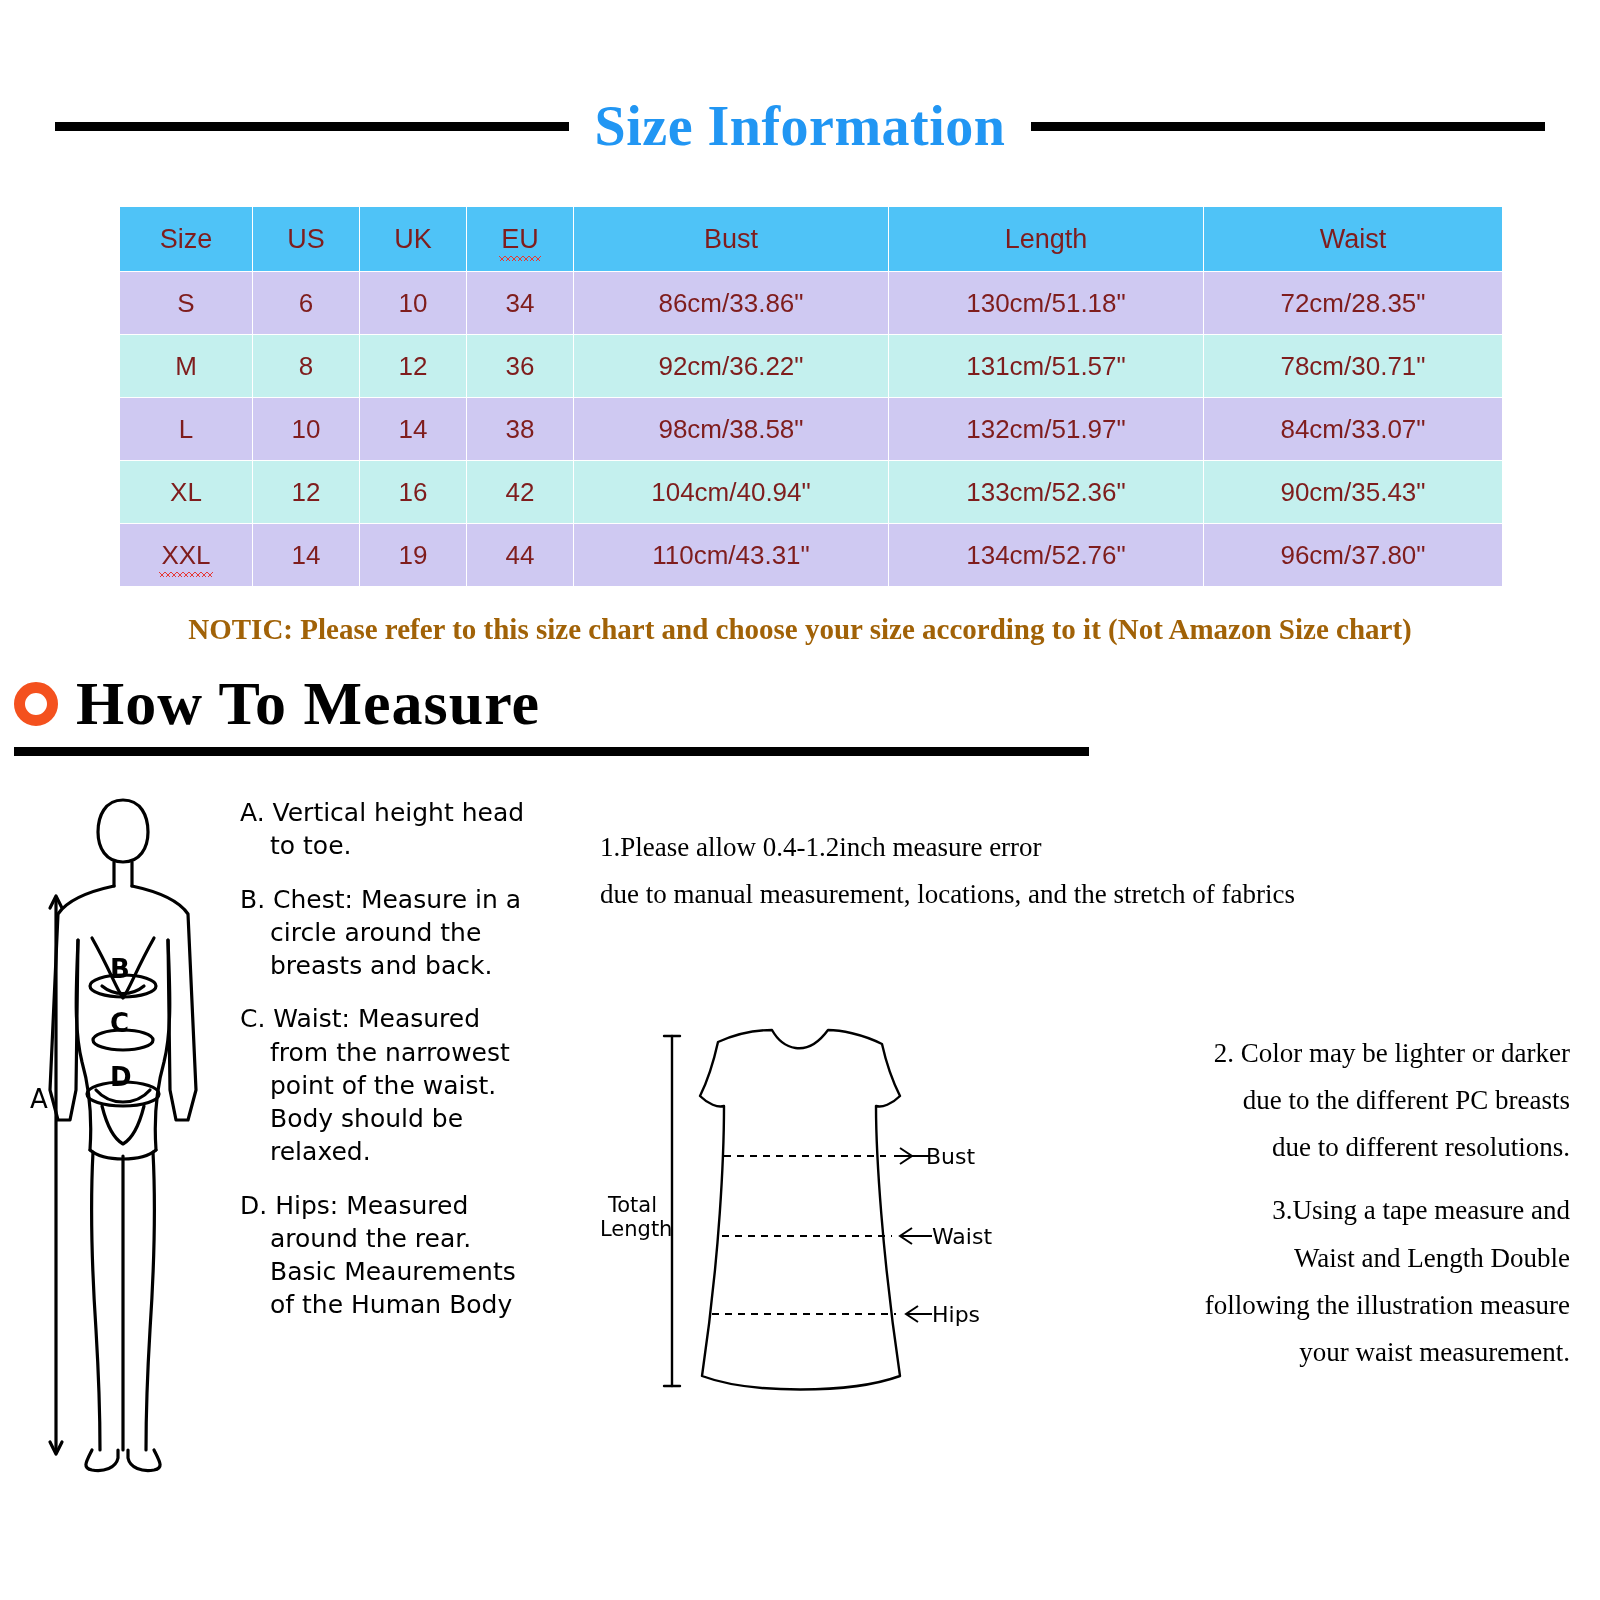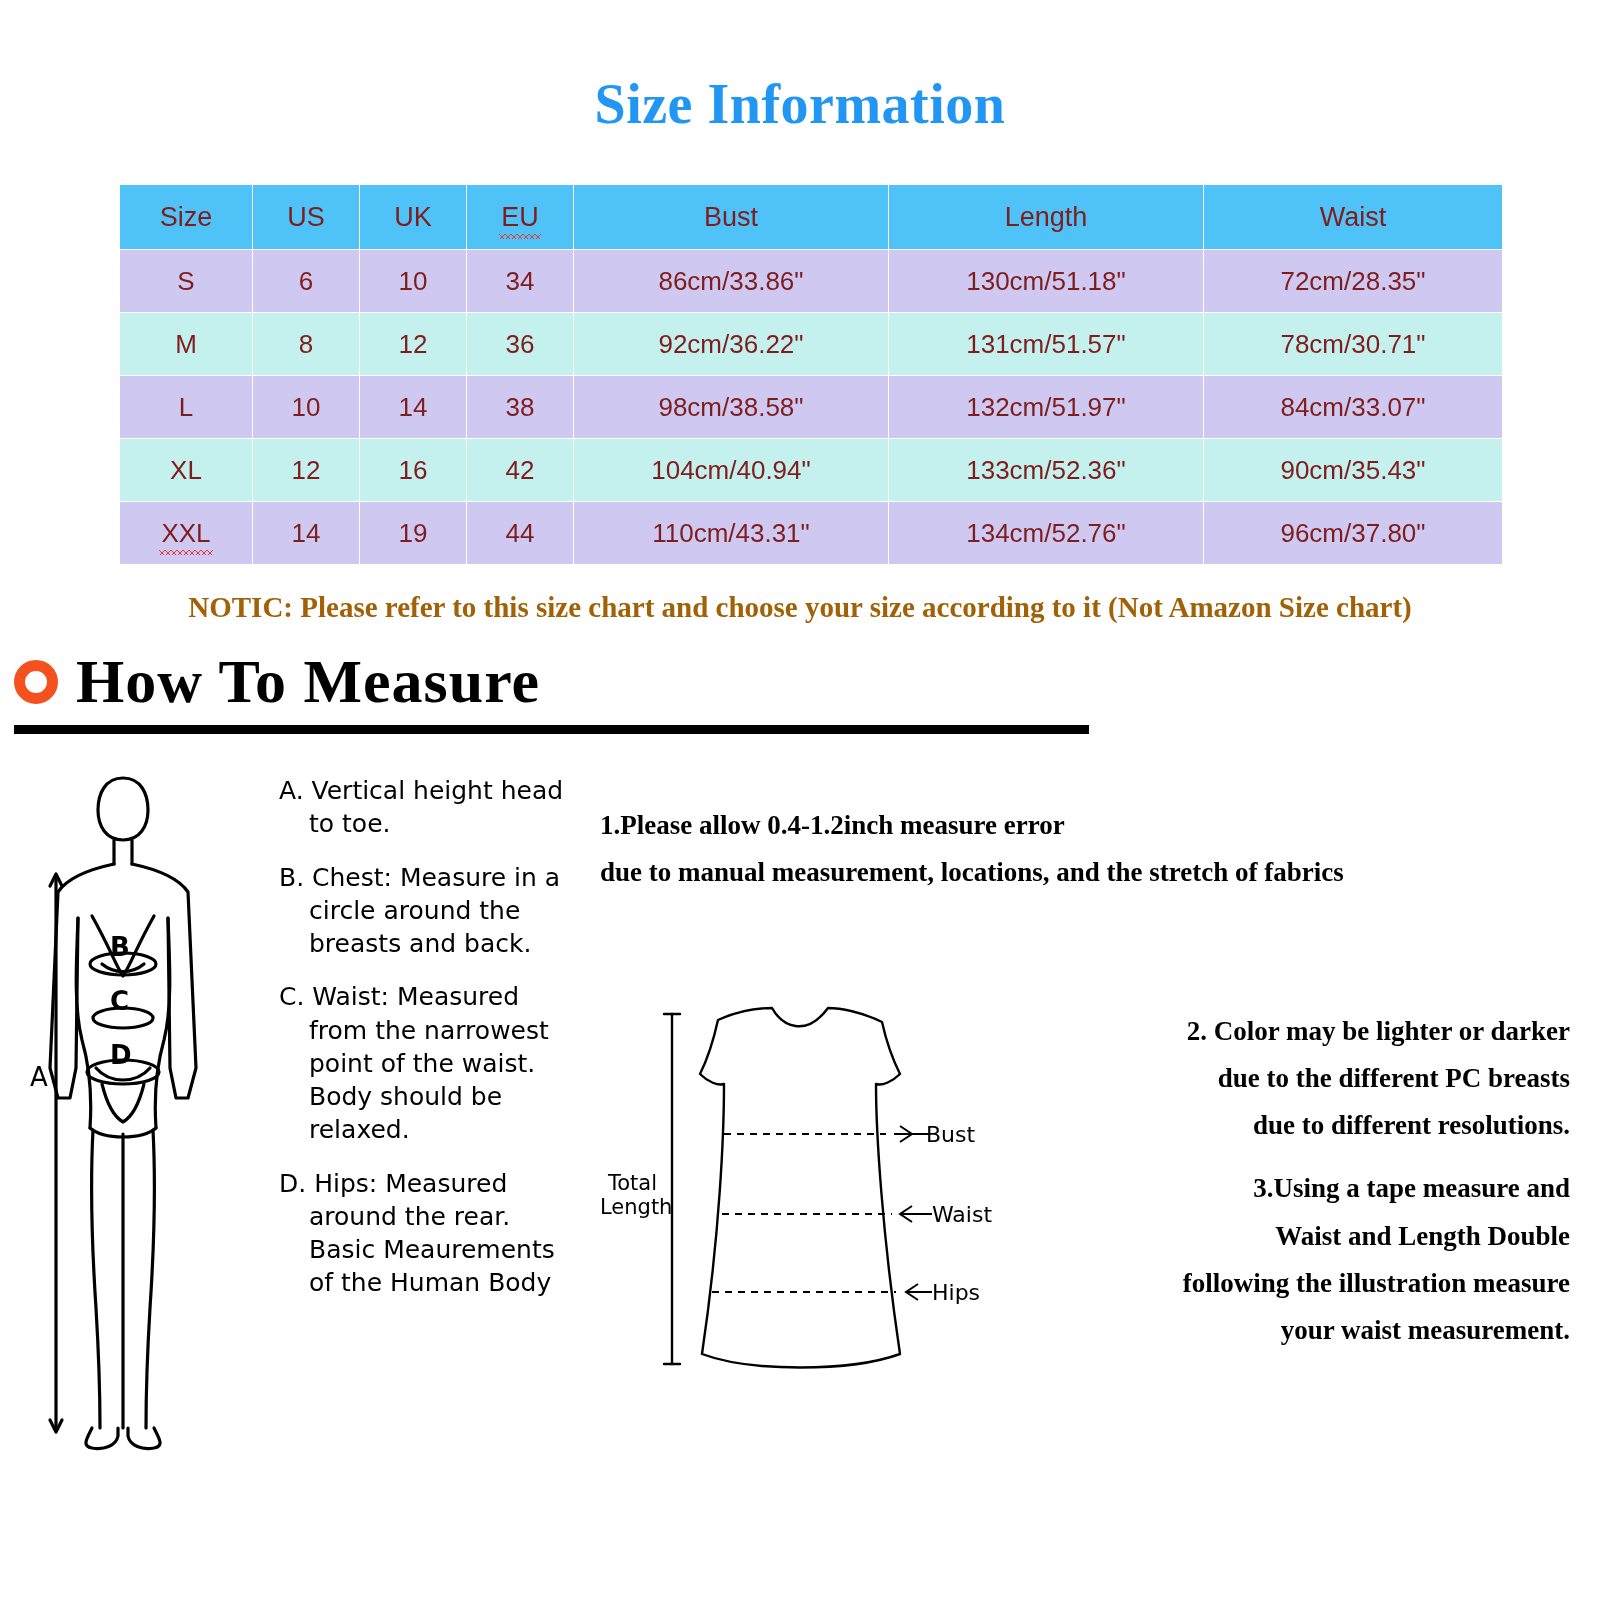--- a/index.html
+++ b/index.html
@@ -13,23 +13,22 @@
     font-family: "Liberation Sans", sans-serif;
     overflow: hidden;
     position: relative;
   }
 
   
   .title-row {
     display: flex;
     align-items: center;
     justify-content: center;
-    margin-top: 72px;
+    margin-top: 94px;
     padding: 0 55px;
-    flex-direction: column;
   }
   .title-rule {
     flex: 1;
     height: 9px;
     background: #000000;
   }
   .title-text {
     font-family: "Liberation Serif", serif;
     font-size: 56px;
     font-weight: bold;
@@ -150,30 +149,30 @@
     position: absolute;
     left: 240px;
     top: 22px;
     width: 340px;
     font-family: "DejaVu Sans", sans-serif;
     font-size: 25px;
     color: #000000;
     line-height: 1.33;
   }
   .abcd-item { margin-bottom: 20px; }
-  .abcd-item .ind { display:block;margin-left:39px; }
+  .abcd-item .ind { display:block; }
   .indent-1 { padding-left: 30px; }
 
   .right-notes {
     position: absolute;
     left: 600px;
     top: 50px;
     width: 980px;
     font-family: "Liberation Serif", serif;
-    font-weight: bold;
+    font-weight: normal;
     font-size: 27px;
     color: #000000;
     line-height: 1.75;
   }
   .note-1 { text-align: left; }
   .note-2 {
     margin-top: 111px;
     text-align: right;
     padding-right: 10px;
   }

